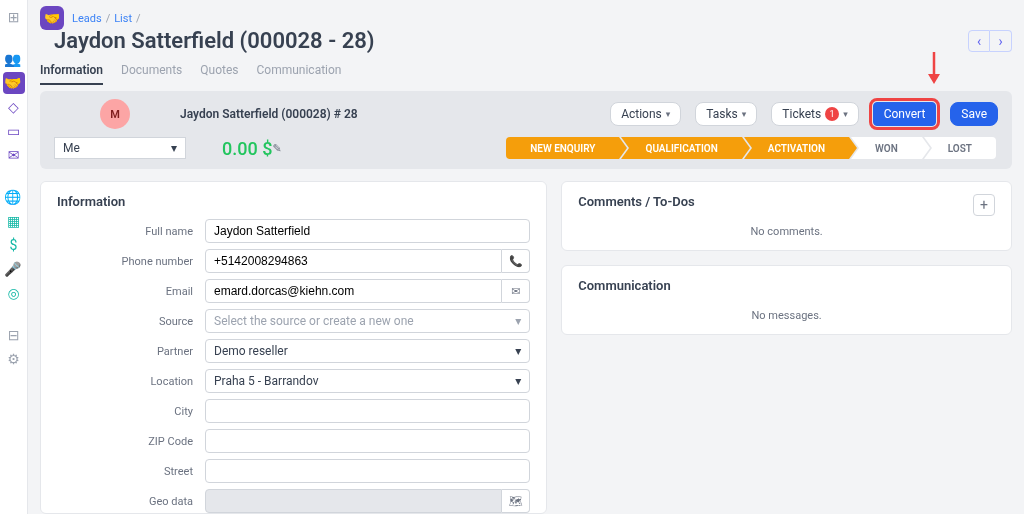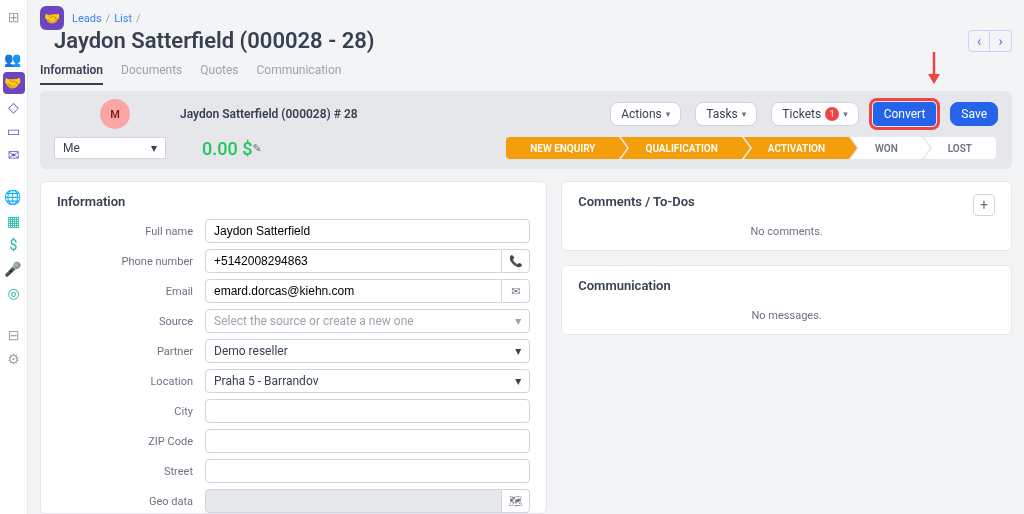--- a/index.html
+++ b/index.html
@@ -27,21 +27,21 @@
 .header-bar .row1 { display: flex; align-items: center; gap: 14px; }
 .avatar { width: 30px; height: 30px; border-radius: 50%; background: #fca5a5; display: flex; align-items: center; justify-content: center; color: #7f1d1d; font-size: 11px; font-weight: 600; margin-left: 46px; }
 .lead-name { font-size: 12px; font-weight: 600; margin-left: 36px; }
 .flex-spacer { flex: 1; }
 .btn { border: 1px solid #d1d5db; background: #fff; border-radius: 8px; padding: 4px 10px; font-size: 12px; cursor: pointer; display: flex; align-items: center; gap: 4px; }
 .btn .chev { font-size: 9px; color: #6b7280; }
 .btn .badge { background: #ef4444; color: #fff; border-radius: 8px; min-width: 14px; height: 14px; font-size: 9px; display: inline-flex; align-items: center; justify-content: center; padding: 0 4px; }
 .btn.convert { background: #2563eb; color: #fff; border-color: #2563eb; outline: 3px solid #ef4444; outline-offset: 1px; border-radius: 4px;}
 .btn.save { background: #2563eb; color: #fff; border-color: #2563eb; }
 .header-bar .row2 { display: flex; align-items: center; margin-top: 8px; }
-.owner-select { width: 112px; border: 1px solid #d1d5db; background: #fff; border-radius: 0; padding: 3px 8px; font-size: 12px; display: flex; justify-content: space-between; align-items: center; cursor: pointer; }
+.owner-select { width: 132px; border: 1px solid #d1d5db; background: #fff; border-radius: 0; padding: 3px 8px; font-size: 12px; display: flex; justify-content: space-between; align-items: center; cursor: pointer; }
 .amount { font-size: 18px; color: #22c55e; margin-left: 36px; font-weight: 500; display: flex; align-items: center; }
 .amount .pencil { font-size: 11px; color: #6b7280; cursor: pointer; }
 .stage-bar { display: flex; align-items: stretch; height: 22px; }
 .stage { background: #f59e0b; color: #fff; font-size: 10px; font-weight: 600; padding: 0 24px; display: flex; align-items: center; position: relative; margin-right: 2px; }
 .stage::after { content: ""; position: absolute; right: -8px; top: 0; border-top: 11px solid transparent; border-bottom: 11px solid transparent; border-left: 8px solid #f59e0b; z-index: 1; }
 .stage::before { content: ""; position: absolute; left: 0; top: 0; border-top: 11px solid transparent; border-bottom: 11px solid transparent; border-left: 8px solid #e5e7eb; }
 .stage:first-child::before { display: none; }
 .stage:first-child { border-top-left-radius: 4px; border-bottom-left-radius: 4px; }
 .stage.light { background: #fff; color: #6b7280; }
 .stage.light::after { border-left-color: #fff; }

